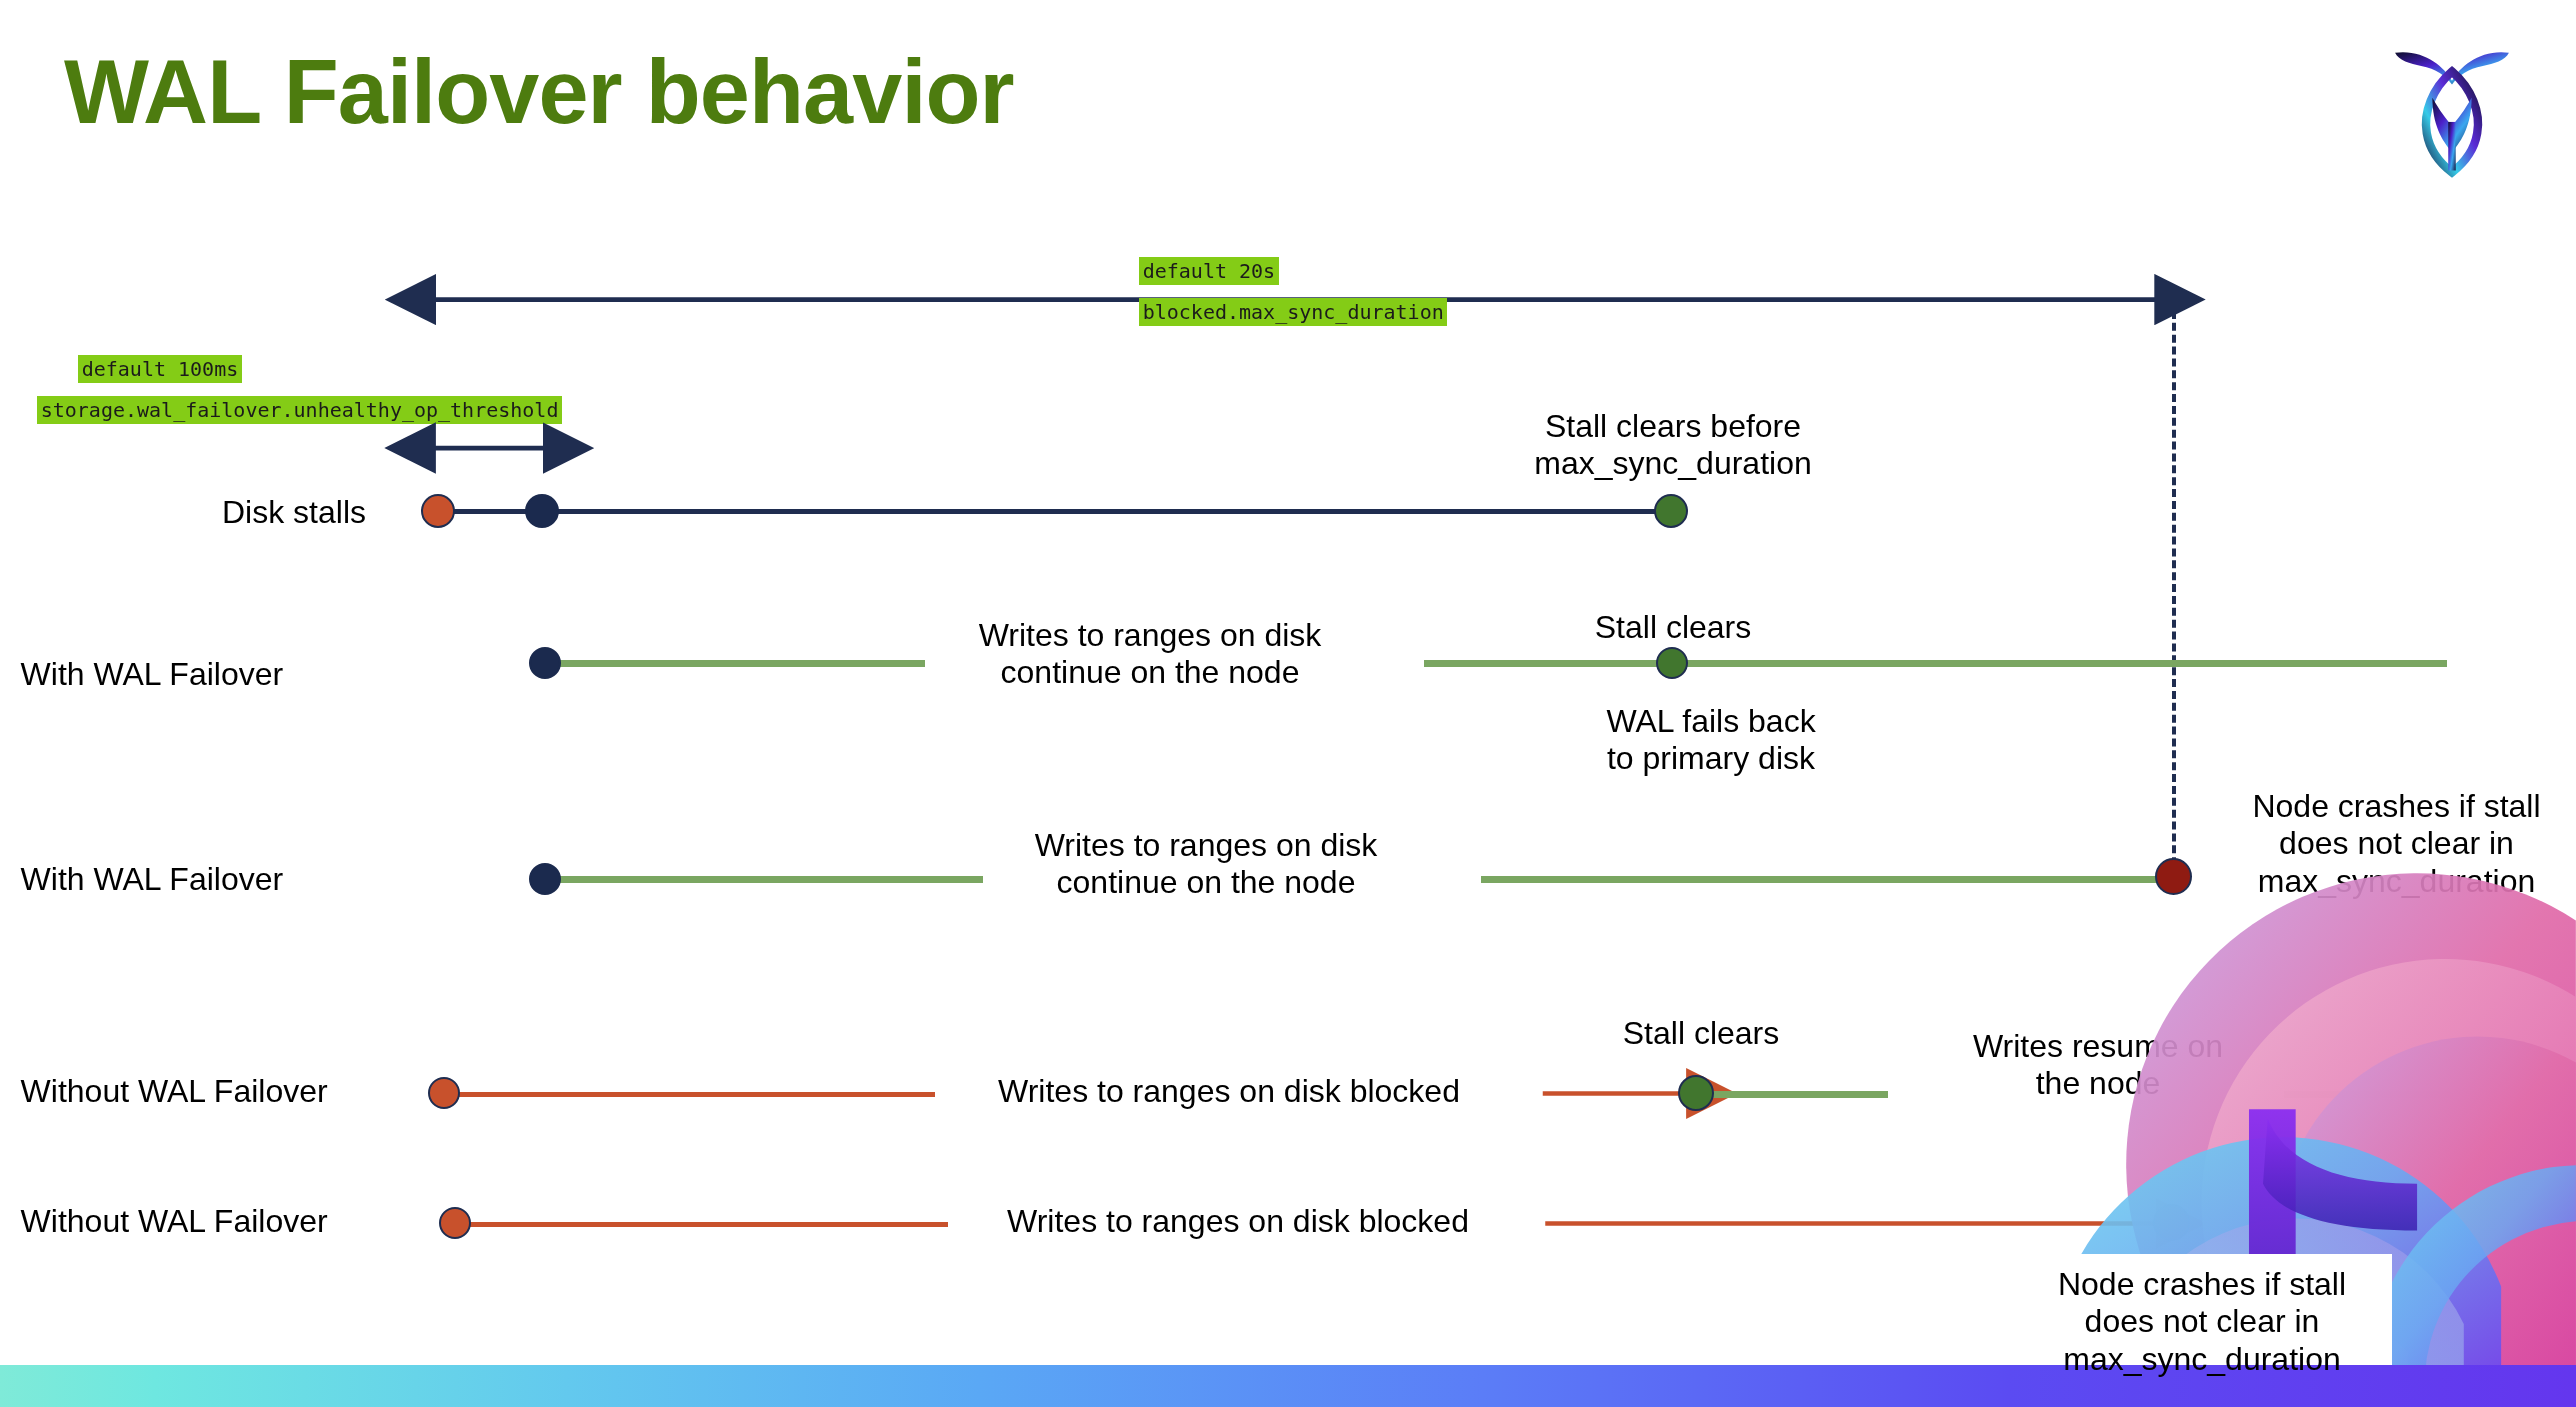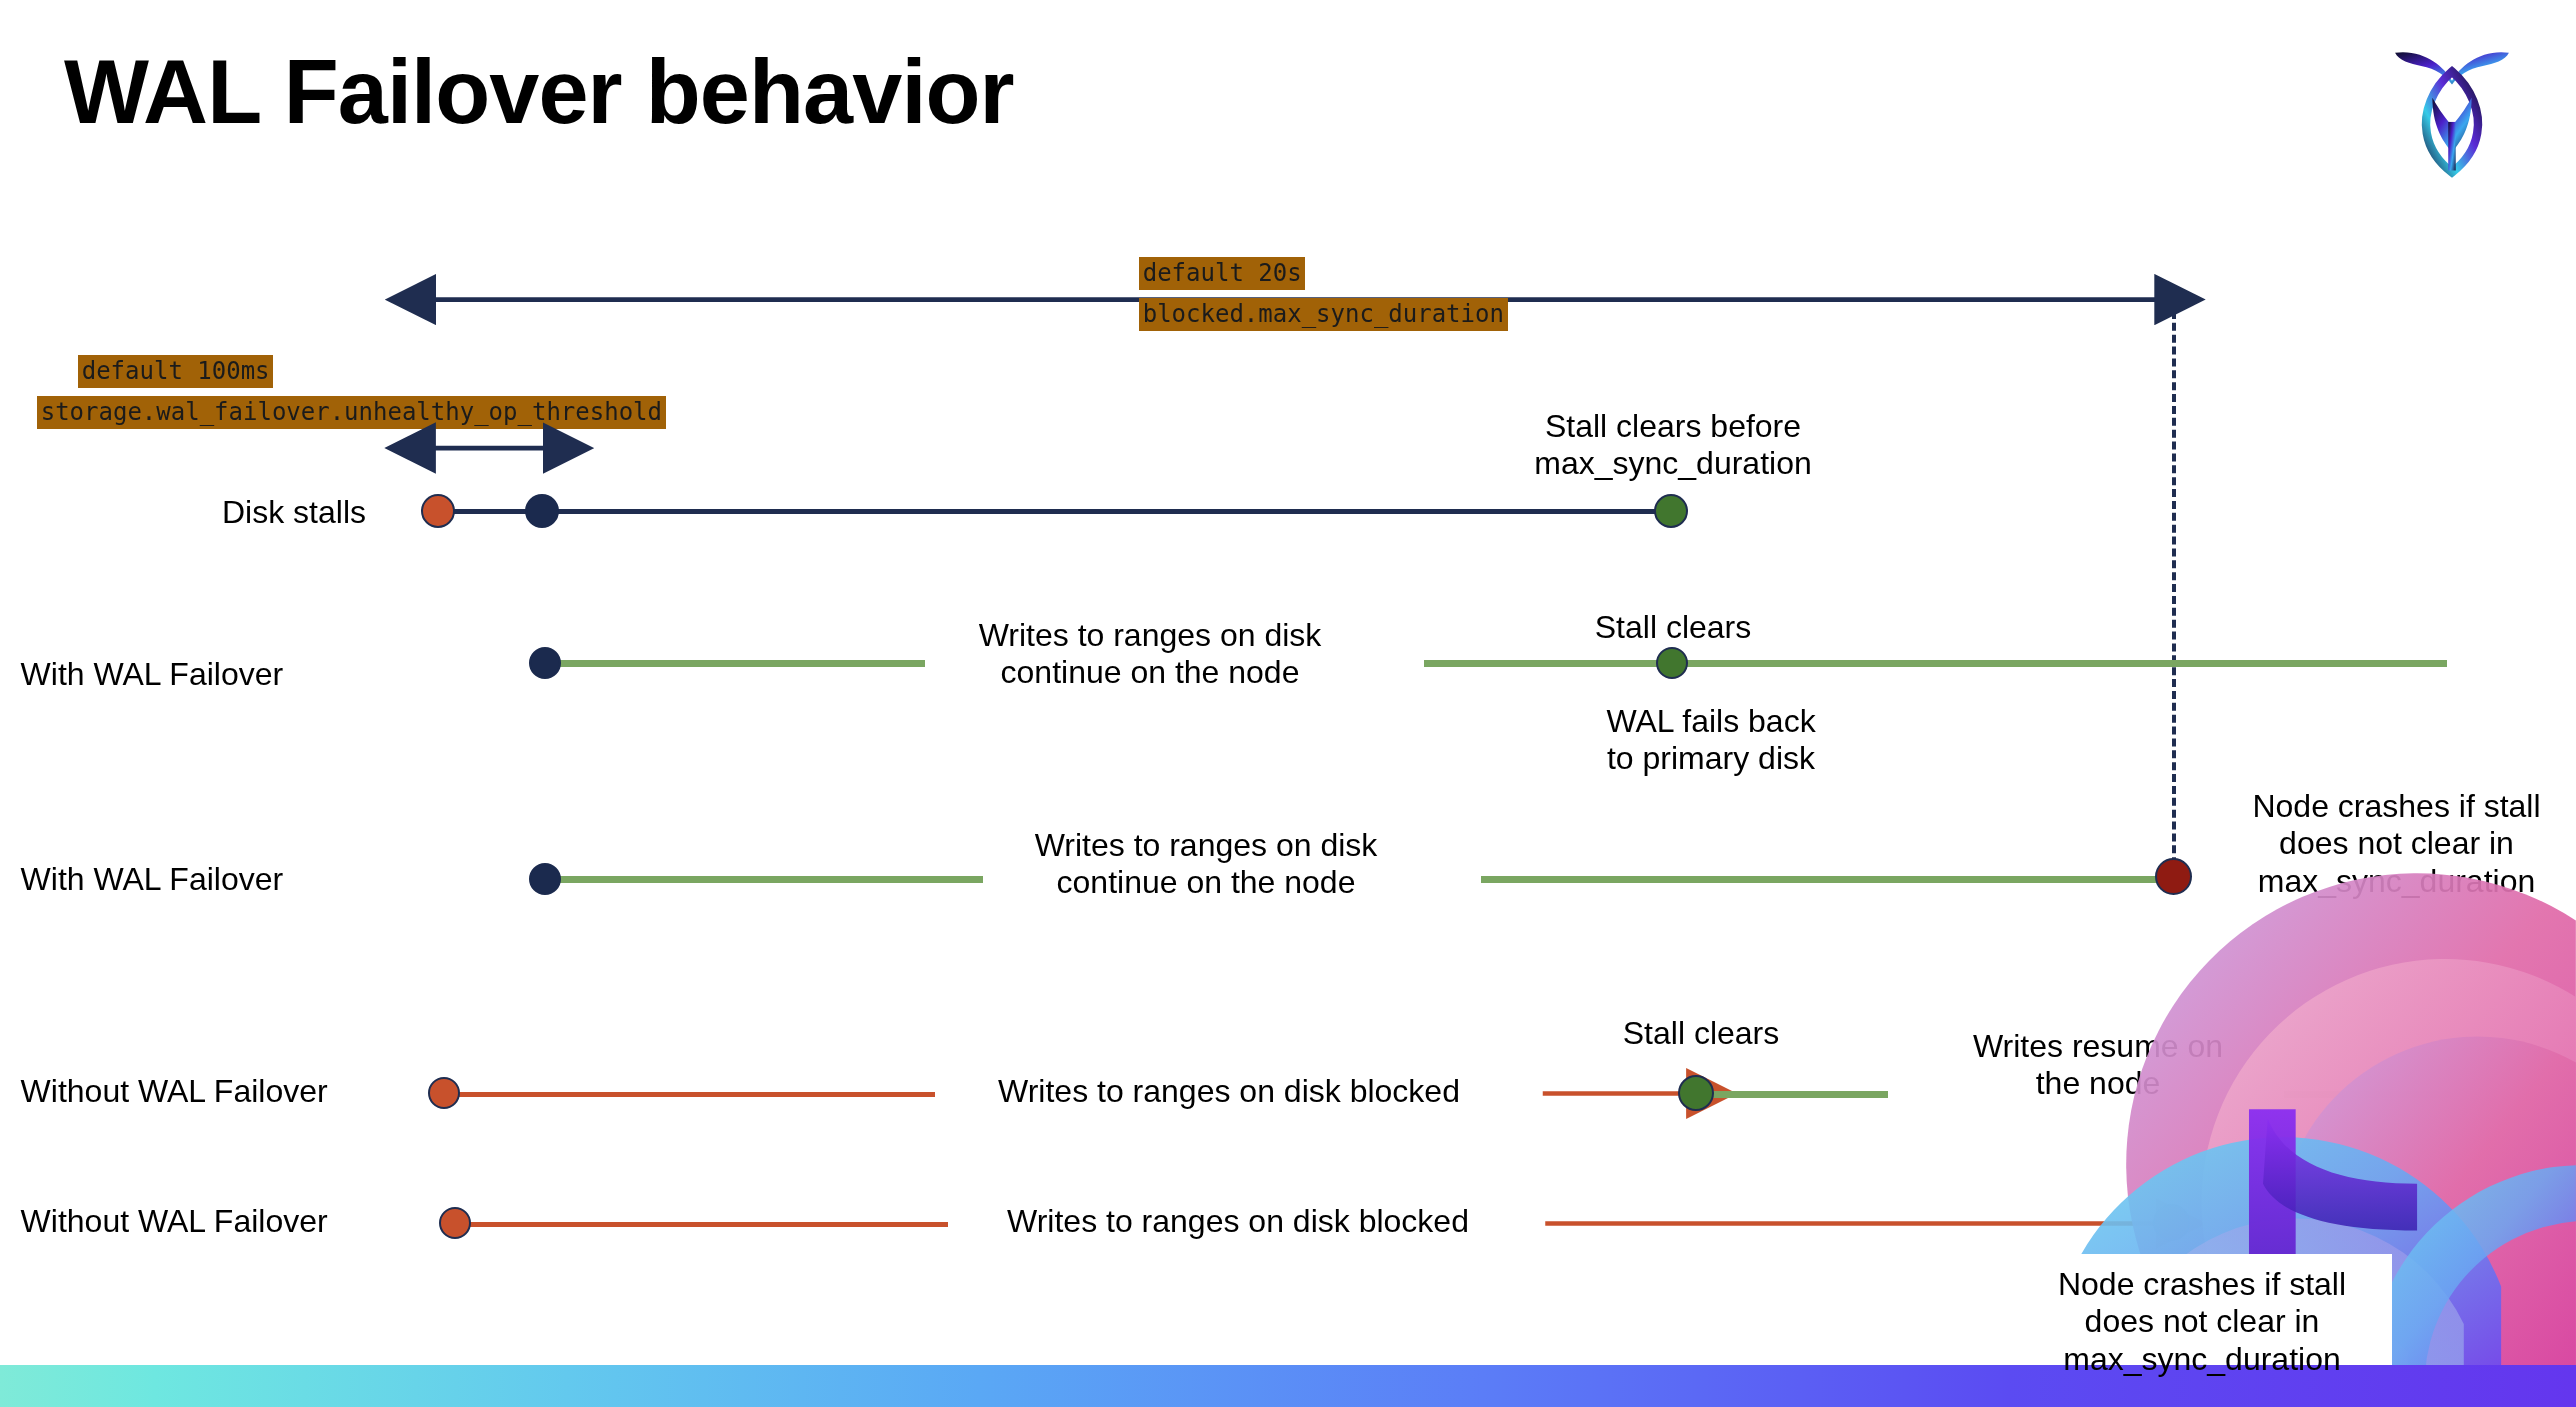--- a/index.html
+++ b/index.html
@@ -7,40 +7,40 @@
     width:2576px;height:1408px;position:relative;overflow:hidden;
     font-family:"Liberation Sans", sans-serif;
     color:#000;
   }
   .stage{position:absolute;inset:0;}
 
   
   .title{
     position:absolute;left:64px;top:45px;
     font-size:90px;font-weight:bold;letter-spacing:-0.9px;
-    line-height:1.05;color:#000000;
+    line-height:1.05;color:#4d7c0f;
   }
 
   
   .logo{position:absolute;left:2382px;top:32px;width:140px;height:150px;}
 
   
   .bottombar{
     position:absolute;left:0;bottom:0;width:2576px;height:43px;
     background:linear-gradient(90deg,#7fead8 0%,#6ee7e0 6%,#63c9ee 22%,#5aa8f5 38%,#5b7cf7 58%,#5b4bf2 78%,#6436ee 100%);
   }
 
   
   .decor{position:absolute;right:0;bottom:0;width:598px;height:523px;pointer-events:none;}
 
   
   .code{
     position:absolute;
     font-family:"DejaVu Sans Mono", monospace;
-    font-size:24px;color:#1b1b1b;background:#a16207;
+    font-size:20px;color:#1b1b1b;background:#84cc16;
     padding:1.9px 3.7px;white-space:pre;line-height:1.22;
   }
 
   
   .rowlabel{
     position:absolute;font-size:32px;color:#000;white-space:nowrap;
   }
 
   
   .note{

